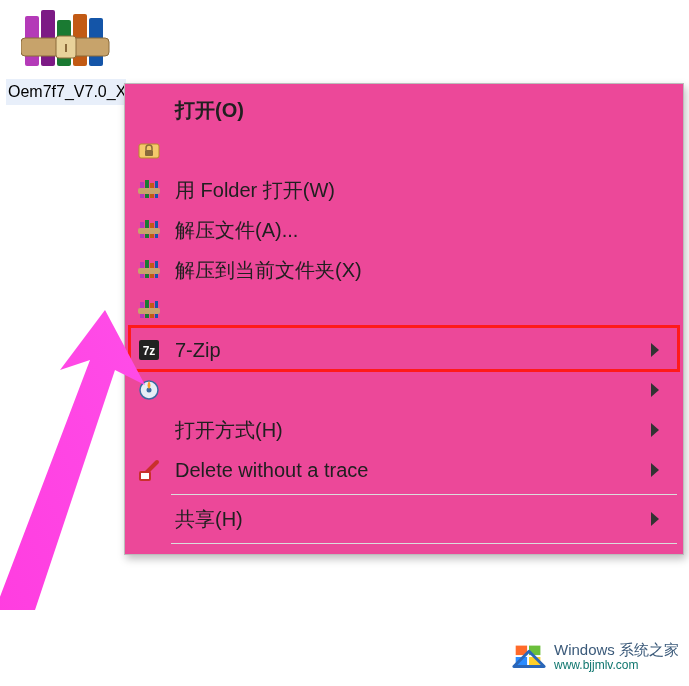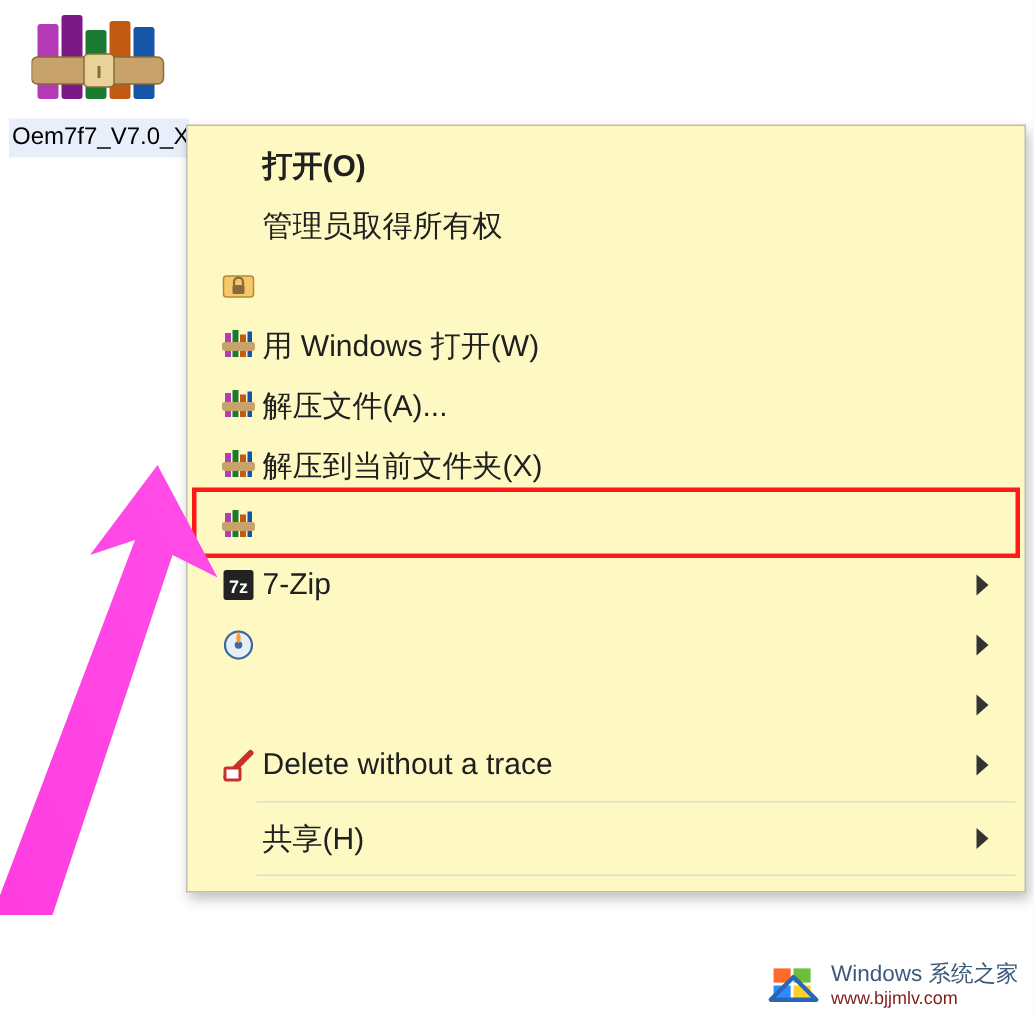--- a/index.html
+++ b/index.html
@@ -33,35 +33,35 @@
       padding: 3px 2px;
       line-height: 1.25;
       display: block;
     }
     
     .context-menu {
       position: absolute;
       left: 124px;
       top: 83px;
       width: 560px;
-      background: #fef9c3;
+      background: #ec4899;
       border: 1px solid #bcbcbc;
       box-shadow: 2px 4px 8px rgba(0,0,0,.25);
       padding: 6px 2px;
     }
     .cm-row {
       display: flex;
       align-items: center;
       height: 40px;
       position: relative;
     }
     .cm-icon-cell {
       width: 44px;
       display: flex;
-      justify-content: flex-end;
+      justify-content: center;
       align-items: center;
       flex-shrink: 0;
     }
     .cm-text {
       font-size: 20px;
       color: #202020;
       flex: 1;
       white-space: nowrap;
       padding-left: 4px;
     }
@@ -112,21 +112,21 @@
       width: 38px; height: 38px;
     }
     .wm-text {
       display: flex;
       flex-direction: column;
       font-size: 14px;
       color: #3b5a7a;
       line-height: 1.1;
     }
     .wm-text .line1 { font-size: 15px; }
-    .wm-text .line2 { font-size: 12px; color: #7f1d1d; }
+    .wm-text .line2 { font-size: 12px; color: #0f766e; }
     
     .booksrar svg, .cm-icon-cell svg { display:block; }
   </style>
 </head>
 <body>
 
 <div class="file-block">
   <div class="file-icon booksrar">
     <svg viewBox="0 0 90 65" width="90" height="65">
 
@@ -144,24 +144,20 @@
   <span class="file-label">Oem7f7_V7.0_XiTongZhiJia.rar</span>
 </div>
 
 <div class="context-menu">
 
   <div class="cm-row">
     <div class="cm-icon-cell"></div>
     <div class="cm-text" style="font-weight:600">打开(O)</div>
   </div>
 
-  <div class="cm-row">
-    <div class="cm-icon-cell"></div>
-    <div class="cm-text">管理员取得所有权</div>
-  </div>
 
   <div class="cm-row">
     <div class="cm-icon-cell">
       <svg width="24" height="24" viewBox="0 0 24 24">
           <rect x="2" y="6" width="20" height="14" rx="2" fill="#f5c96b" stroke="#b88b2a"></rect>
           <rect x="8" y="12" width="8" height="6" rx="1" fill="#8a6a3a"></rect>
           <path d="M9 12v-2a3 3 0 016 0v2" fill="none" stroke="#8a6a3a" stroke-width="1.5"></path>
         </svg>
     </div>
   </div>
@@ -169,21 +165,21 @@
   <div class="cm-row">
     <div class="cm-icon-cell">
       <svg width="24" height="24" viewBox="0 0 24 24">
           <rect x="3" y="4" width="4" height="16" fill="#b43ab8"></rect>
           <rect x="8" y="2" width="4" height="18" fill="#1a7a32"></rect>
           <rect x="13" y="5" width="4" height="15" fill="#c25a14"></rect>
           <rect x="18" y="3" width="3" height="17" fill="#1455a8"></rect>
           <rect x="1" y="10" width="22" height="6" rx="2" fill="#c7a36b"></rect>
         </svg>
     </div>
-    <div class="cm-text">用 Windows 打开(W)</div>
+    <div class="cm-text">用 Folder 打开(W)</div>
   </div>
 
   <div class="cm-row">
     <div class="cm-icon-cell">
       <svg width="24" height="24" viewBox="0 0 24 24">
           <rect x="3" y="4" width="4" height="16" fill="#b43ab8"></rect>
           <rect x="8" y="2" width="4" height="18" fill="#1a7a32"></rect>
           <rect x="13" y="5" width="4" height="15" fill="#c25a14"></rect>
           <rect x="18" y="3" width="3" height="17" fill="#1455a8"></rect>
           <rect x="1" y="10" width="22" height="6" rx="2" fill="#c7a36b"></rect>
@@ -234,20 +230,21 @@
           <circle cx="12" cy="12" r="9" fill="#e7eef6" stroke="#3b6aa0" stroke-width="1.5"></circle>
           <circle cx="12" cy="12" r="2.5" fill="#3b6aa0"></circle>
           <path d="M12 3c2 3 2 6 0 8-2-2-2-5 0-8z" fill="#ff9b2a"></path>
         </svg>
     </div>
     <div class="cm-arrow"></div>
   </div>
 
   <div class="cm-row">
     <div class="cm-icon-cell"></div>
+    <div class="cm-text">打开方式(H)</div>
     <div class="cm-arrow"></div>
   </div>
 
   <div class="cm-row">
     <div class="cm-icon-cell">
       <svg width="24" height="24" viewBox="0 0 24 24">
           <path d="M4 20 L20 4" stroke="#c9302c" stroke-width="4" stroke-linecap="round"></path>
           <rect x="3" y="14" width="10" height="8" rx="1" fill="#fff" stroke="#c9302c" stroke-width="2"></rect>
         </svg>
     </div>

